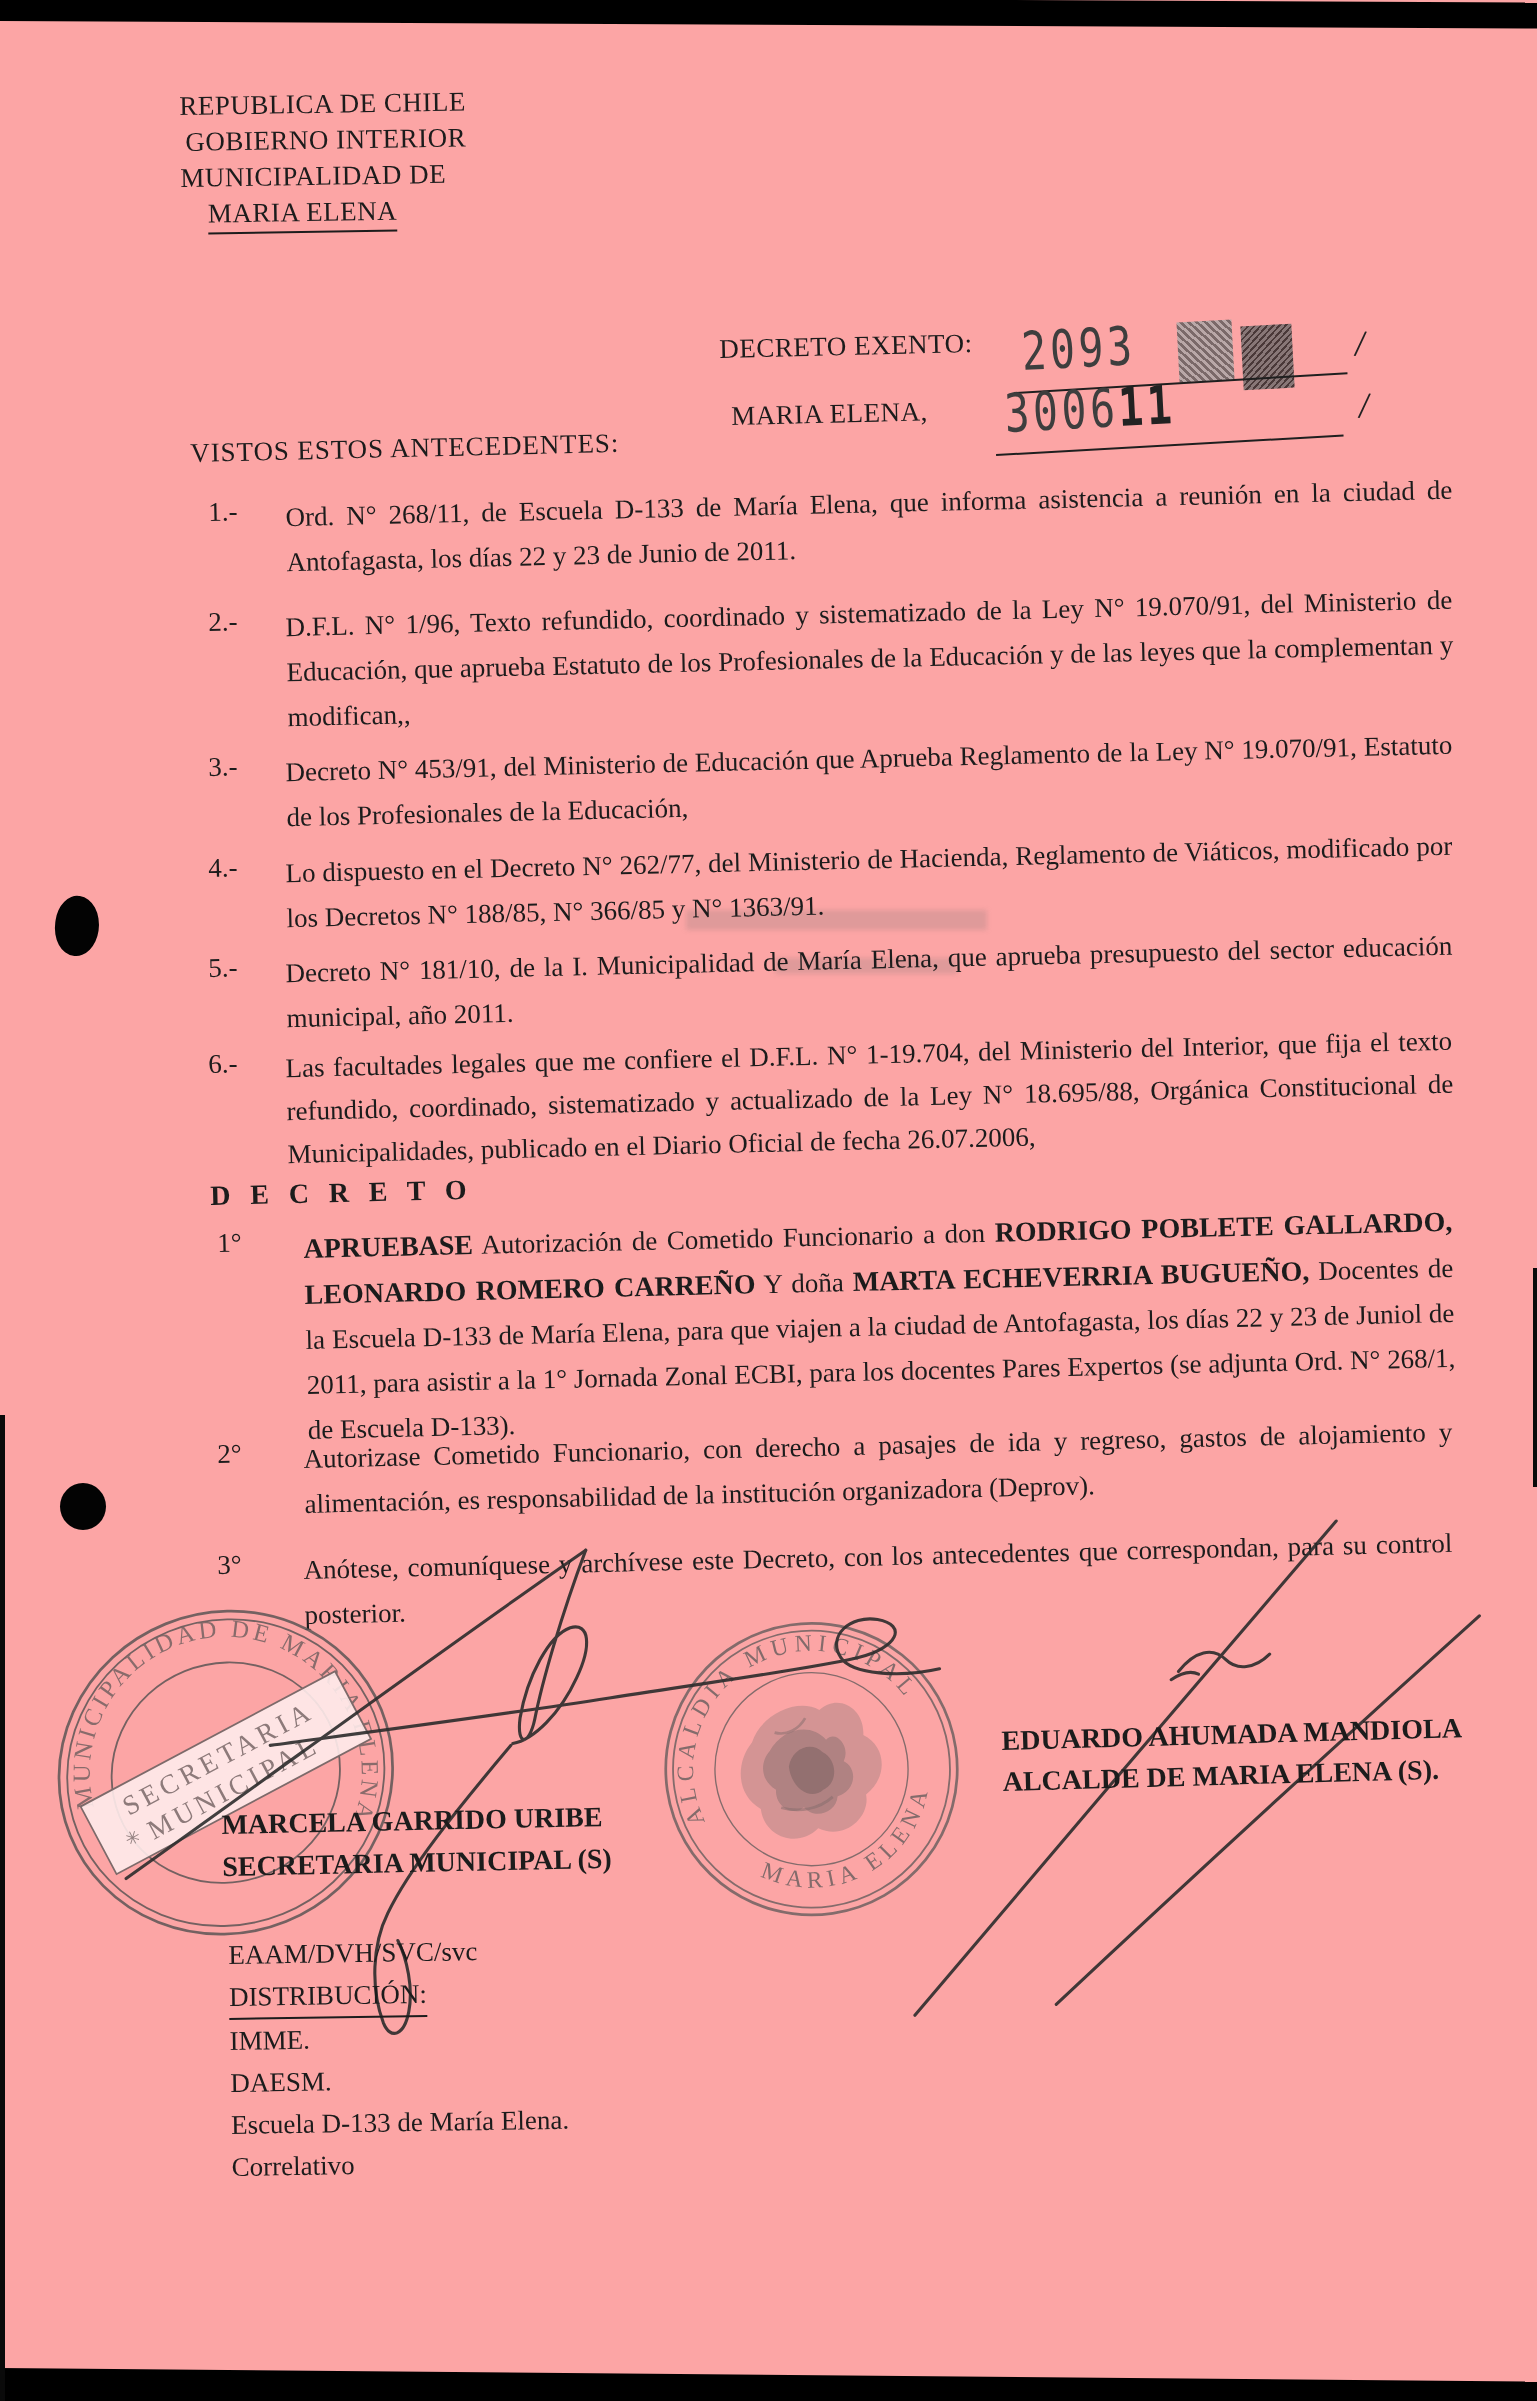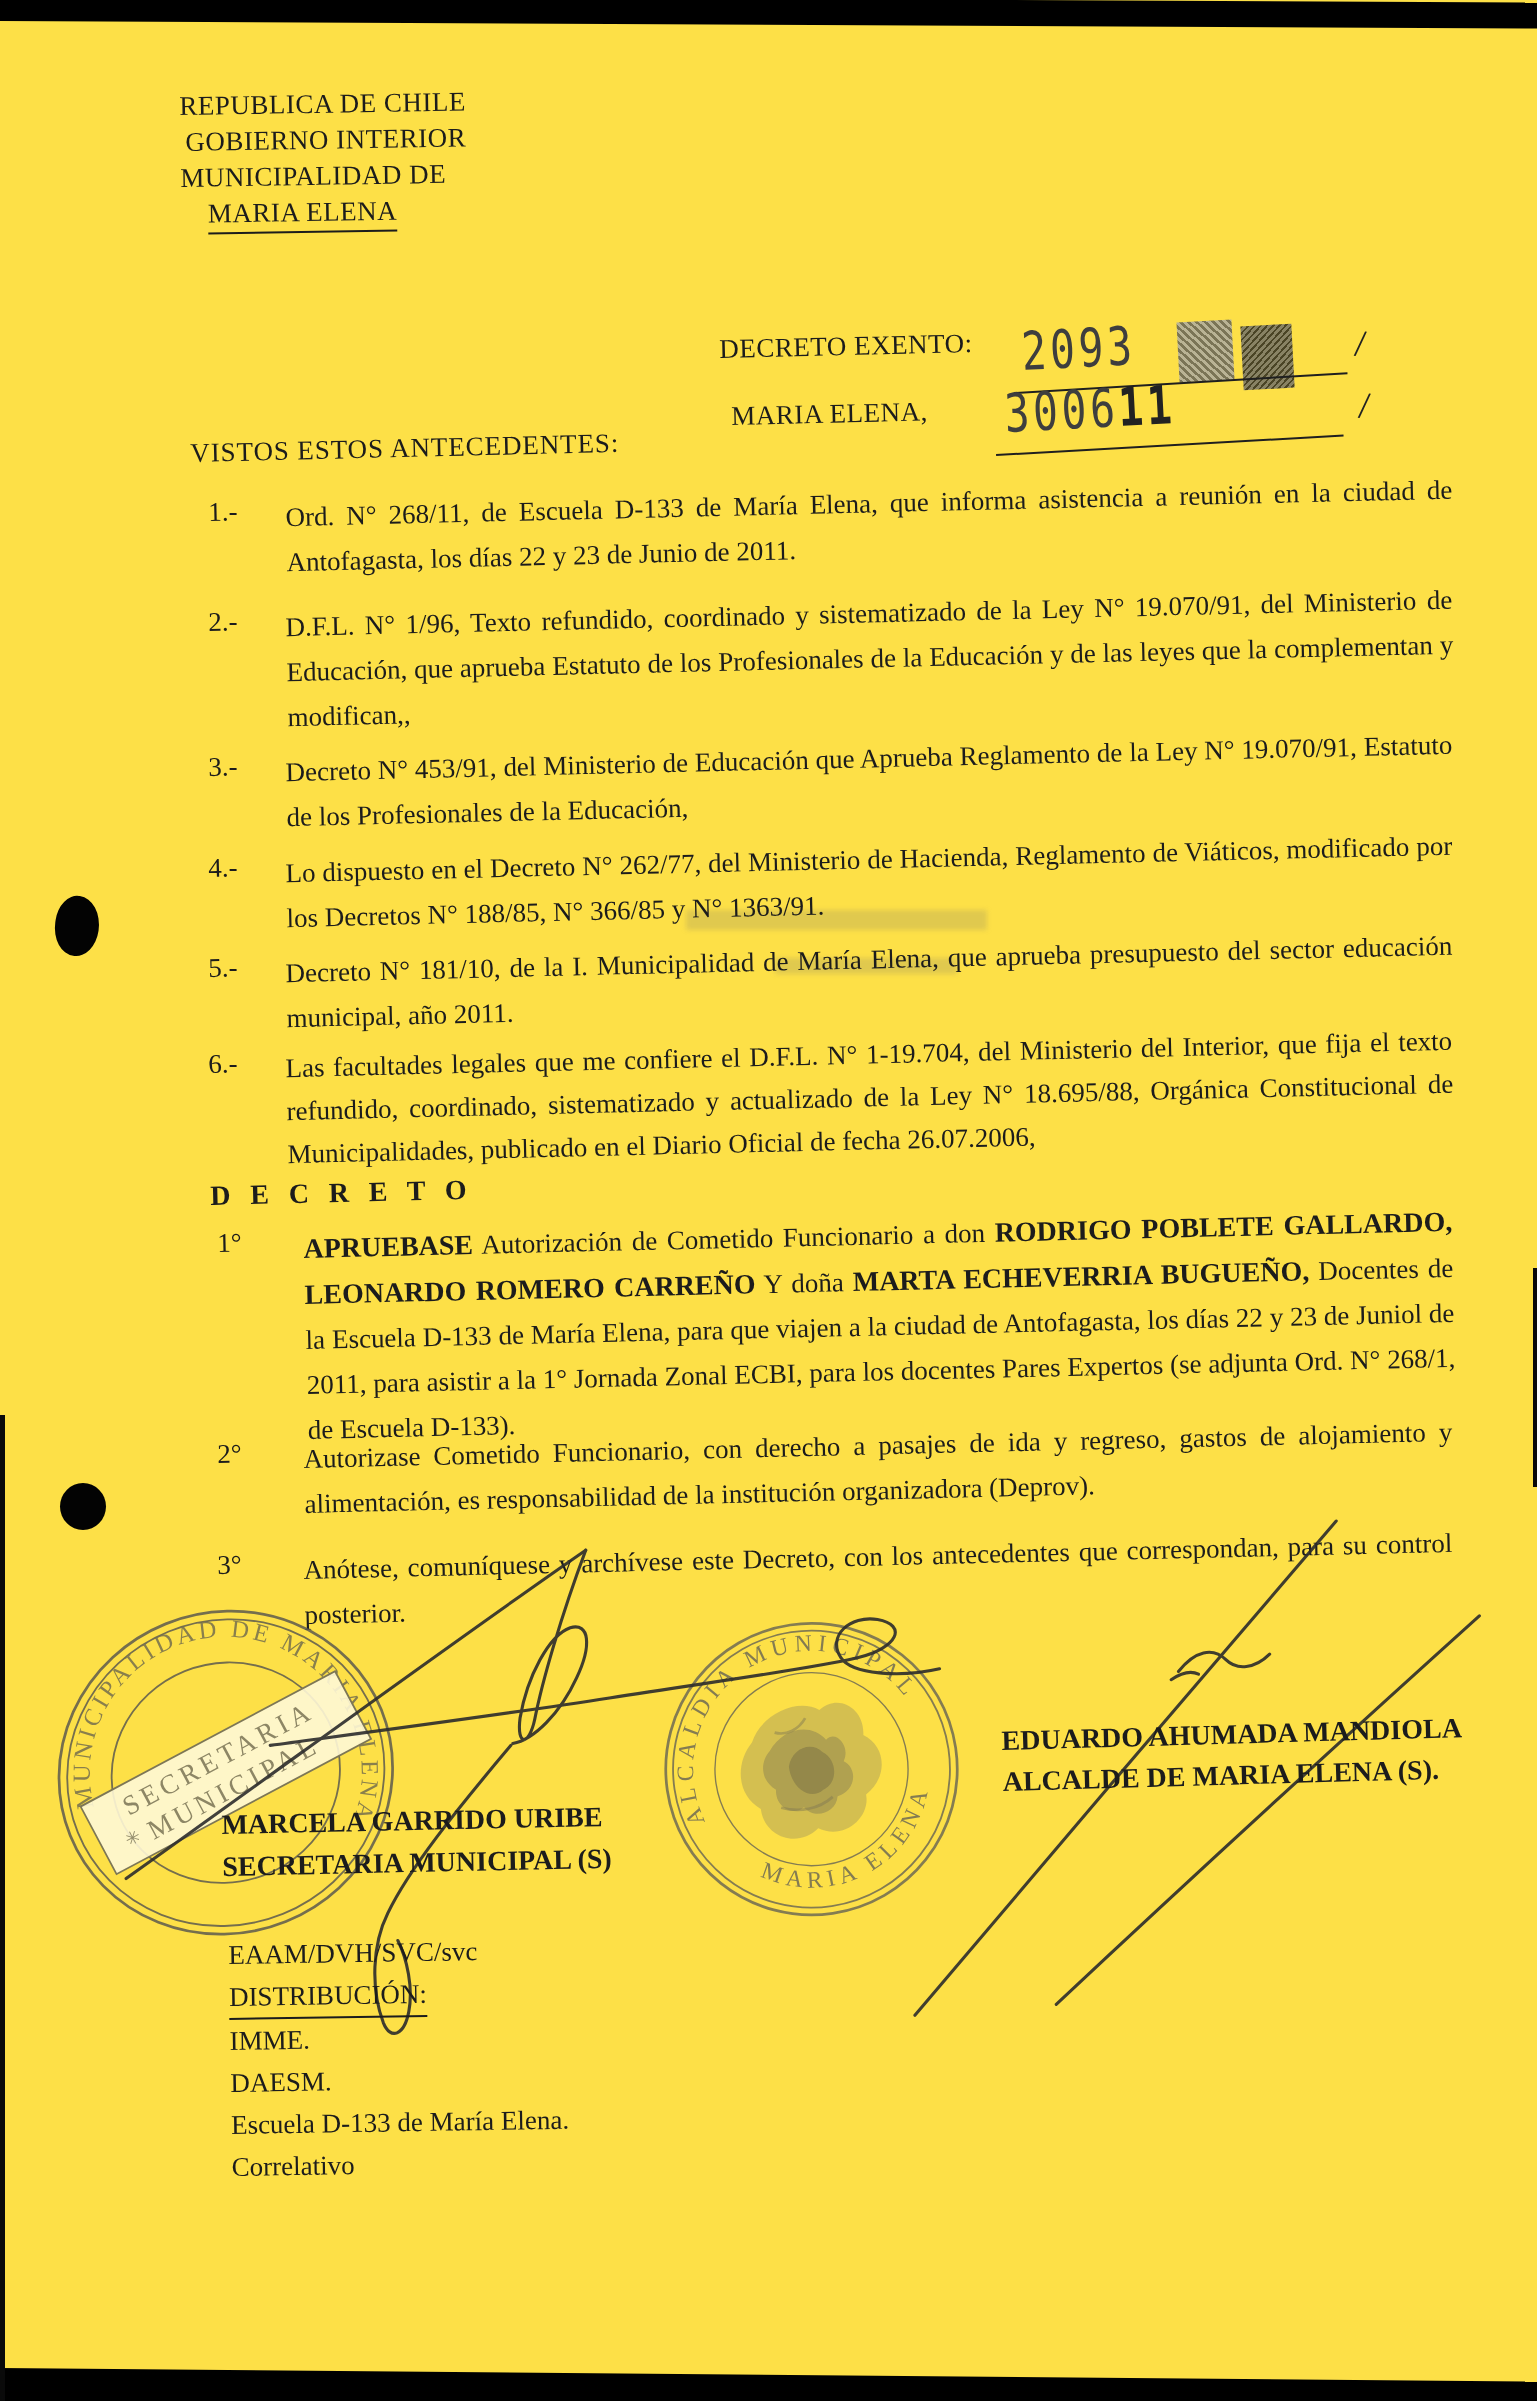--- a/index.html
+++ b/index.html
@@ -1,18 +1,18 @@
 <!DOCTYPE html>
 <html style="font-size:14.6px"><head>
 <meta charset="utf-8">
 <style>
   html,body{margin:0;padding:0;background:#9a9a9a;}
   .page{
     position:relative;width:1538px;height:2401px;margin:0 auto;
-    background:#fde047;overflow:hidden;
+    background:#fca5a5;overflow:hidden;
     font-family:"Liberation Serif","DejaVu Serif",serif;
     color:#1c1c1c;
   }
   .abs{position:absolute;}
   .rot{transform:rotate(-1.35deg);transform-origin:left top;}
   .rot-sm{transform:rotate(-0.9deg);transform-origin:left top;}
 
   
   .bar-top{left:-9px;top:-5.5px;width:1569px;height:25.5px;background:#000;transform:rotate(0.28deg);transform-origin:left top;}
   .bar-bottom{left:-9px;top:2368px;width:1569px;height:64px;background:#000;transform:rotate(0.5deg);transform-origin:left top;}

